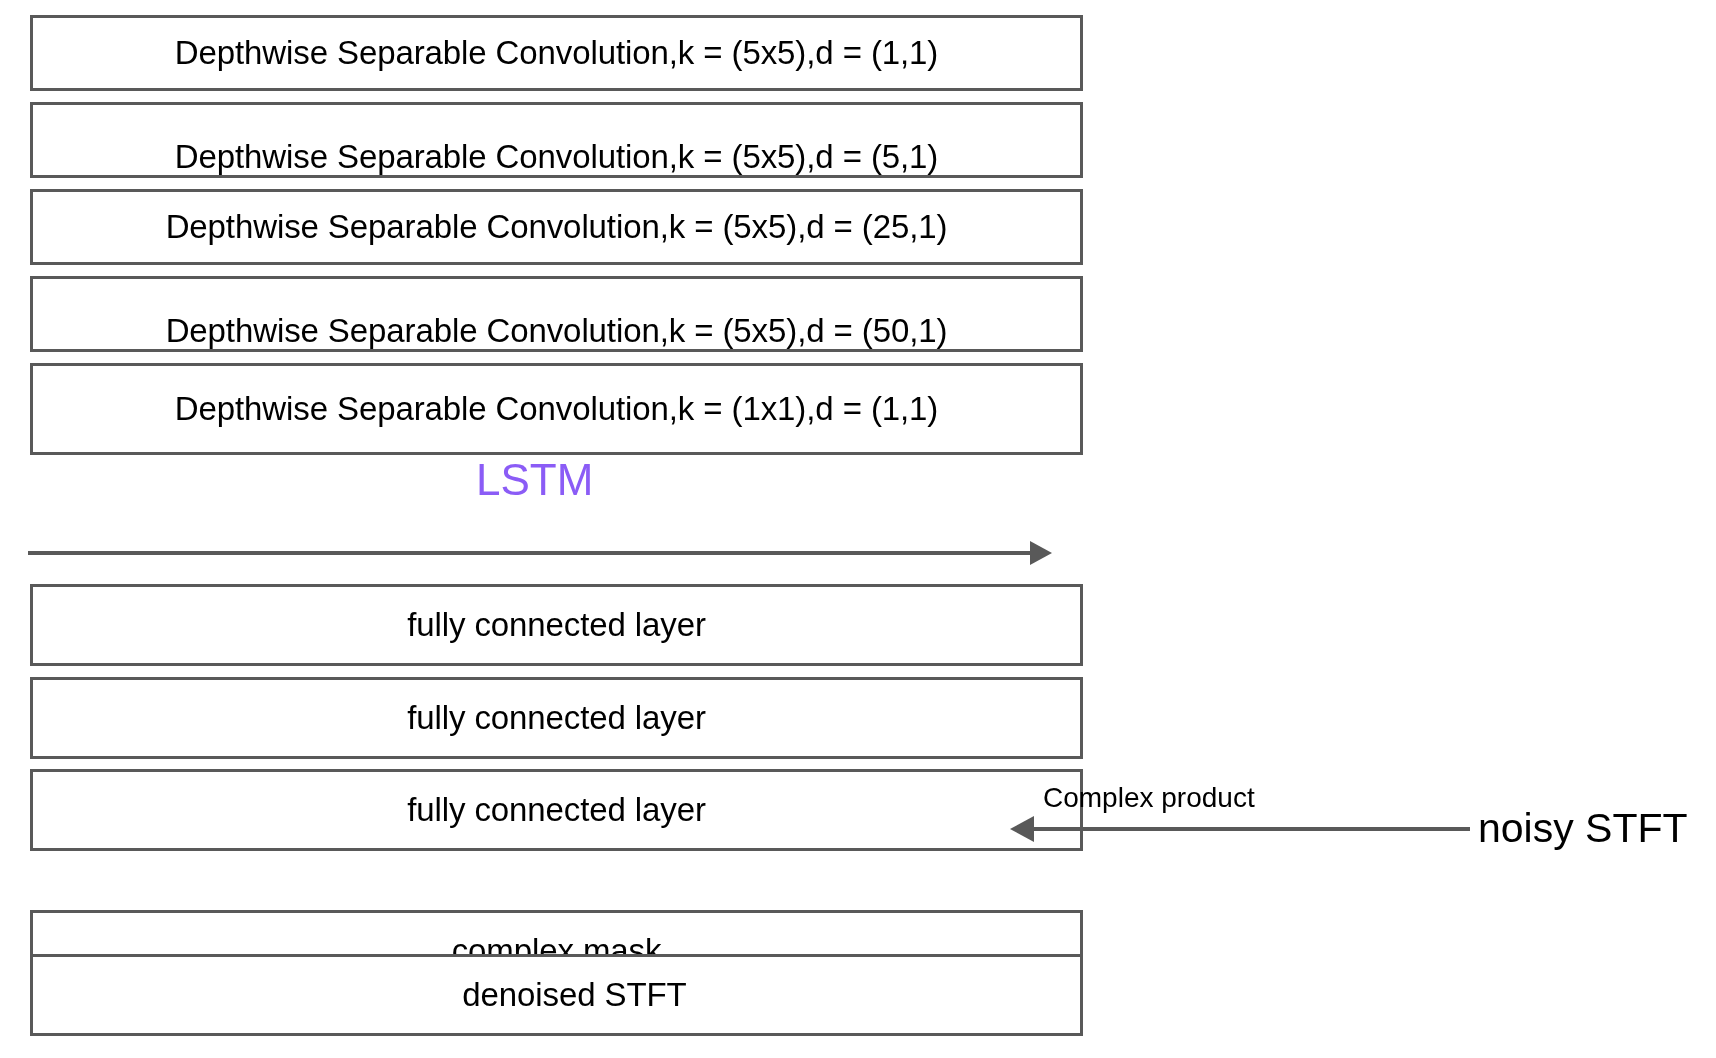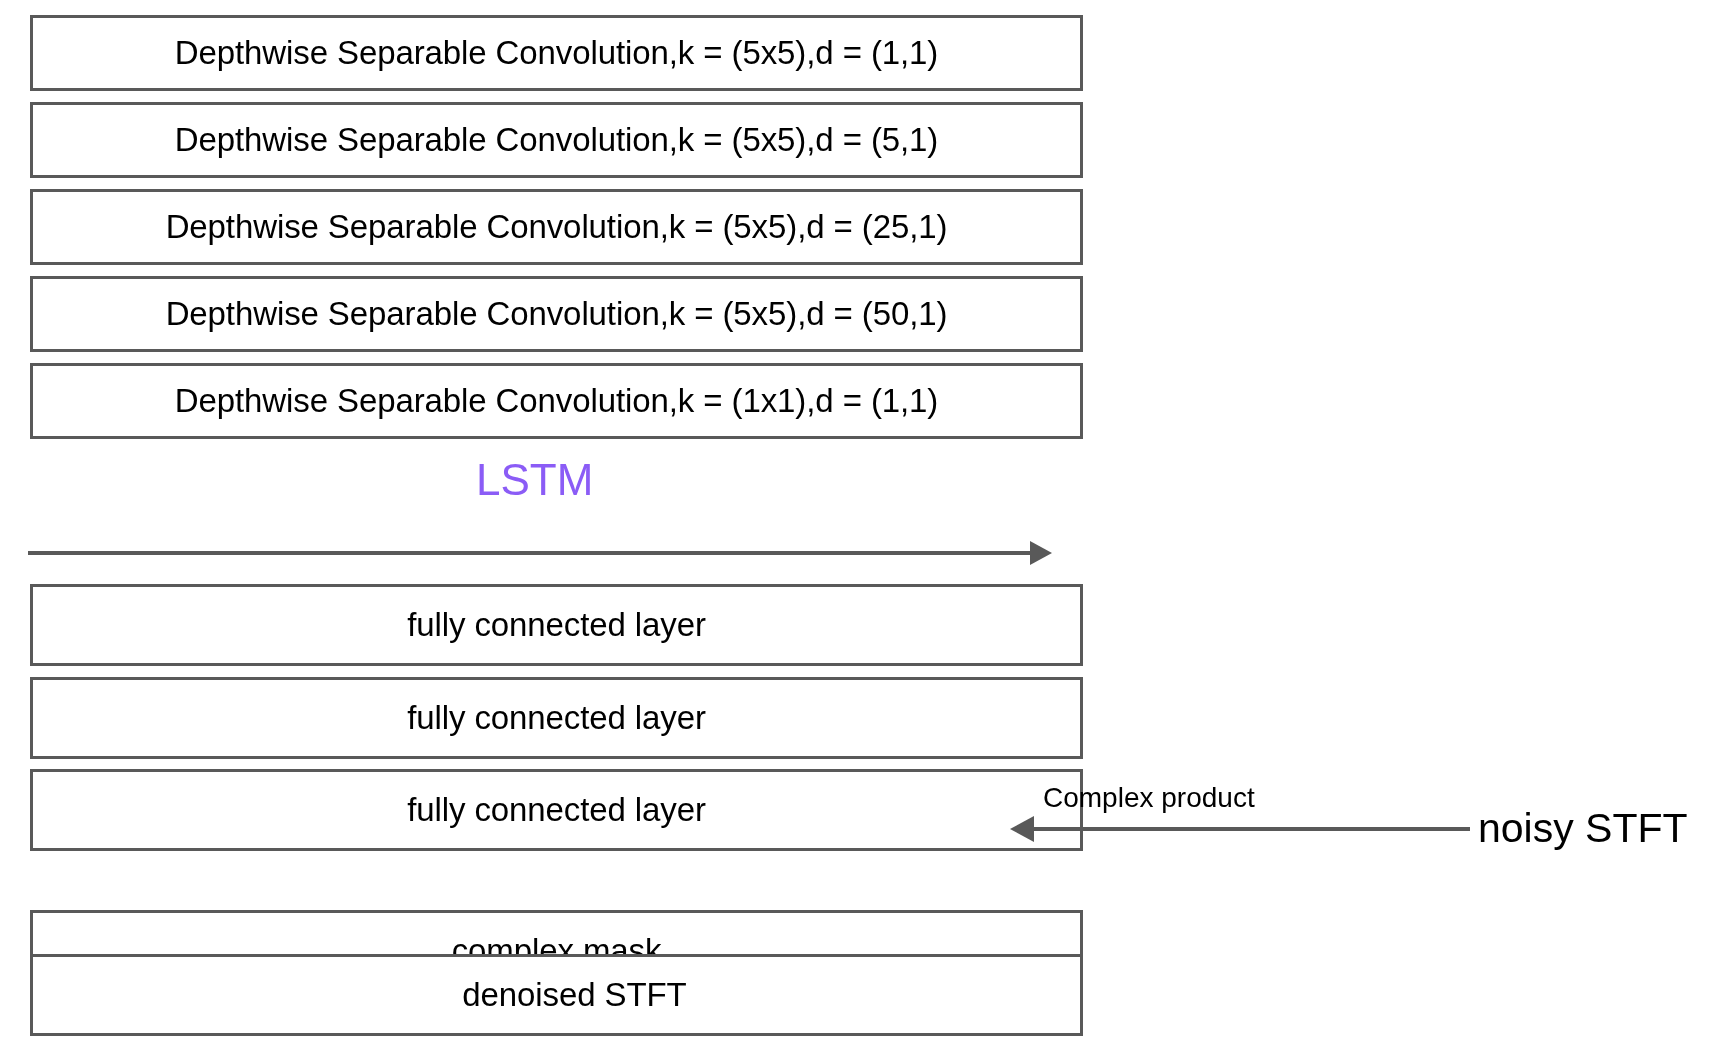--- a/index.html
+++ b/index.html
@@ -31,24 +31,24 @@
   }
   .layer-label {
     font-size: 33px;
     line-height: 1.1;
     color: #000000;
     white-space: nowrap;
     letter-spacing: -0.1px;
   }
   
   .box-conv-1 { top: 15px;  height: 76px; }
-  .box-conv-2 { top: 102px; height: 76px; }
+  .box-conv-2 { top: 102px; height: 76px; align-items: flex-end; }
   .box-conv-3 { top: 189px; height: 76px; }
-  .box-conv-4 { top: 276px; height: 76px; }
-  .box-conv-5 { top: 363px; height: 76px; }
+  .box-conv-4 { top: 276px; height: 76px; align-items: flex-end; }
+  .box-conv-5 { top: 363px; height: 92px; }
   
   .box-fc-1   { top: 584px; height: 82px; }
   .box-fc-2   { top: 677px; height: 82px; }
   .box-fc-3   { top: 769px; height: 82px; }
   .box-mask   { top: 862px; height: 82px; margin-top: 48px; }
   .box-out    { top: 954px; height: 82px; padding-left: 36px; }
 
   
   #lstm-label {
     position: absolute;

